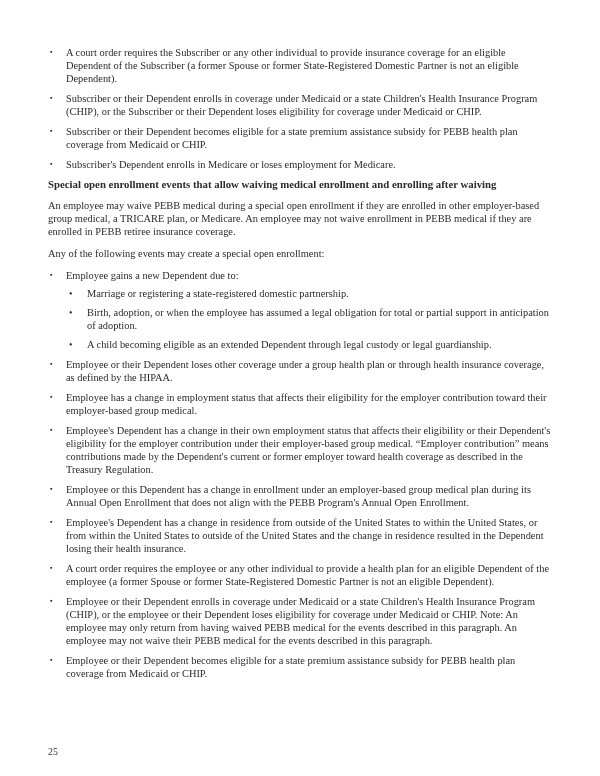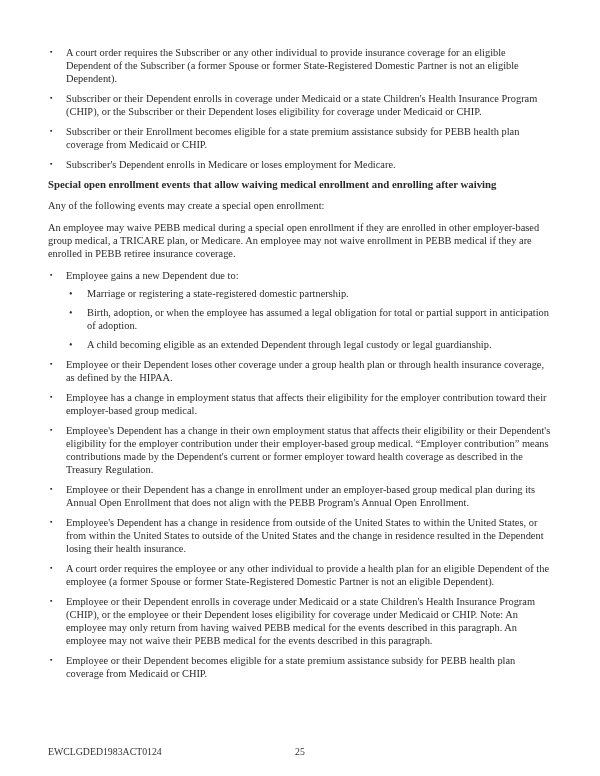--- a/index.html
+++ b/index.html
@@ -89,32 +89,32 @@
     <div class="bullet-item">
       <span class="marker sq">▪</span>
       <span class="btext">A court order requires the Subscriber or any other individual to provide insurance coverage for an eligible Dependent of the Subscriber (a former Spouse or former State-Registered Domestic Partner is not an eligible Dependent).</span>
     </div>
     <div class="bullet-item">
       <span class="marker sq">▪</span>
       <span class="btext">Subscriber or their Dependent enrolls in coverage under Medicaid or a state Children's Health Insurance Program (CHIP), or the Subscriber or their Dependent loses eligibility for coverage under Medicaid or CHIP.</span>
     </div>
     <div class="bullet-item">
       <span class="marker sq">▪</span>
-      <span class="btext">Subscriber or their Enrollment becomes eligible for a state premium assistance subsidy for PEBB health plan coverage from Medicaid or CHIP.</span>
+      <span class="btext">Subscriber or their Dependent becomes eligible for a state premium assistance subsidy for PEBB health plan coverage from Medicaid or CHIP.</span>
     </div>
     <div class="bullet-item">
       <span class="marker sq">▪</span>
       <span class="btext">Subscriber's Dependent enrolls in Medicare or loses employment for Medicare.</span>
     </div>
   </div>
 
   <div class="heading">Special open enrollment events that allow waiving medical enrollment and enrolling after waiving</div>
 
+  <p class="para">An employee may waive PEBB medical during a special open enrollment if they are enrolled in other employer-based group medical, a TRICARE plan, or Medicare. An employee may not waive enrollment in PEBB medical if they are enrolled in PEBB retiree insurance coverage.</p>
   <p class="para">Any of the following events may create a special open enrollment:</p>
-  <p class="para">An employee may waive PEBB medical during a special open enrollment if they are enrolled in other employer-based group medical, a TRICARE plan, or Medicare. An employee may not waive enrollment in PEBB medical if they are enrolled in PEBB retiree insurance coverage.</p>
 
   <div>
 
     <div class="bullet-item" style="margin-bottom:4px;">
       <span class="marker sq">▪</span>
       <span class="btext">Employee gains a new Dependent due to:</span>
     </div>
 
     <div class="sublist">
       <div class="bullet-item">
@@ -141,21 +141,21 @@
       <span class="btext">Employee has a change in employment status that affects their eligibility for the employer contribution toward their employer-based group medical.</span>
     </div>
 
     <div class="bullet-item">
       <span class="marker sq">▪</span>
       <span class="btext">Employee's Dependent has a change in their own employment status that affects their eligibility or their Dependent's eligibility for the employer contribution under their employer-based group medical. “Employer contribution” means contributions made by the Dependent's current or former employer toward health coverage as described in the Treasury Regulation.</span>
     </div>
 
     <div class="bullet-item">
       <span class="marker sq">▪</span>
-      <span class="btext">Employee or their Dependent has a change in enrollment under an employer-based group medical plan during its Annual Open Enrollment that does not align with the PEBB Program's Annual Open Enrollment.</span>
+      <span class="btext">Employee or this Dependent has a change in enrollment under an employer-based group medical plan during its Annual Open Enrollment that does not align with the PEBB Program's Annual Open Enrollment.</span>
     </div>
 
     <div class="bullet-item">
       <span class="marker sq">▪</span>
       <span class="btext">Employee's Dependent has a change in residence from outside of the United States to within the United States, or from within the United States to outside of the United States and the change in residence resulted in the Dependent losing their health insurance.</span>
     </div>
 
     <div class="bullet-item">
       <span class="marker sq">▪</span>
       <span class="btext">A court order requires the employee or any other individual to provide a health plan for an eligible Dependent of the employee (a former Spouse or former State-Registered Domestic Partner is not an eligible Dependent).</span>
@@ -167,17 +167,16 @@
     </div>
 
     <div class="bullet-item">
       <span class="marker sq">▪</span>
       <span class="btext">Employee or their Dependent becomes eligible for a state premium assistance subsidy for PEBB health plan coverage from Medicaid or CHIP.</span>
     </div>
 
   </div>
 
   <div class="footer">
-    <span class="f-left">EWCLGDED1983ACT0124</span>
     <span class="f-center">25</span>
   </div>
 
 </div>
 
 </body></html>

